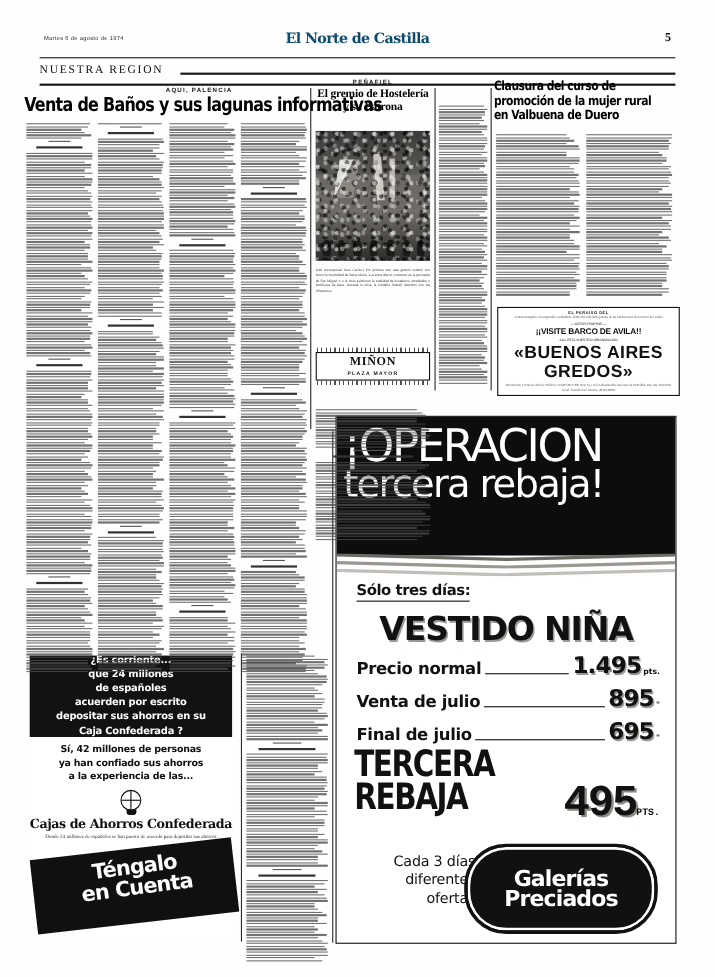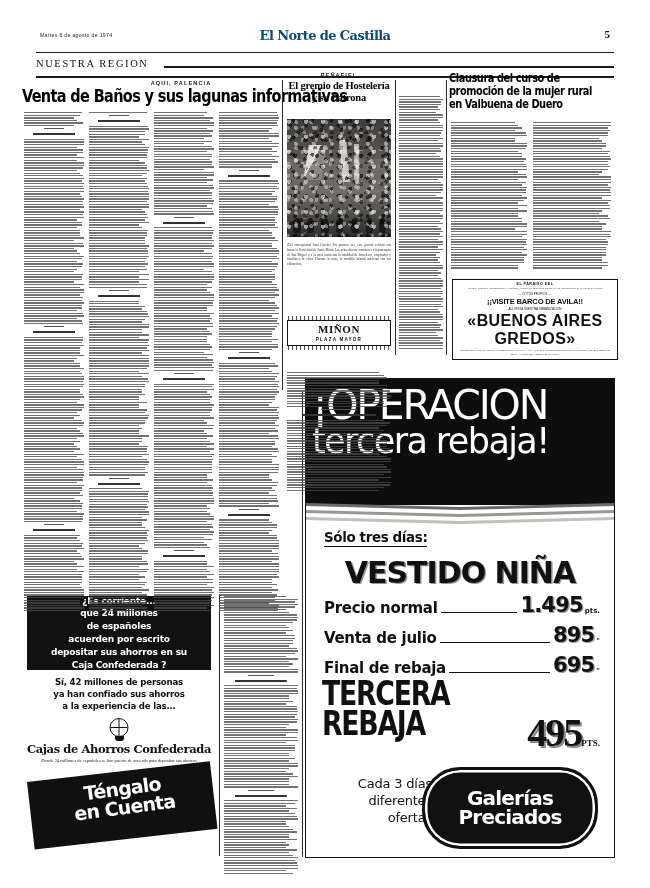--- a/index.html
+++ b/index.html
@@ -149,21 +149,21 @@
   .gp-val{font-family:"DejaVu Sans","Liberation Sans",sans-serif;font-weight:bold;
           font-size:21px;letter-spacing:-.8px;text-shadow:1.3px 1.3px 0 #9b9893;}
   .gp-unit{font-family:"DejaVu Sans","Liberation Sans",sans-serif;font-weight:bold;
            font-size:7px;margin-left:2px;align-self:flex-end;padding-bottom:2px;}
 
   .gp-terc{position:absolute;left:16px;top:300px;
      font-family:"DejaVu Sans Condensed","Liberation Sans",sans-serif;font-weight:bold;
      font-size:33px;line-height:.92;letter-spacing:-1.4px;
      transform:scaleX(.9);transform-origin:left top;}
   .gp-495{position:absolute;right:14px;top:330px;
-     font-family:Liberation Serif, serif;font-weight:bold;
+     font-family:Liberation Mono, monospace;font-weight:bold;
      font-size:40px;letter-spacing:-2px;text-shadow:2px 2px 0 #8d8a85;}
   .gp-495 span{font-size:9px;letter-spacing:0;text-shadow:none;vertical-align:baseline;}
 
   .gp-cada{position:absolute;left:22px;top:396px;width:104px;text-align:right;
      font-family:"DejaVu Sans","Liberation Sans",sans-serif;
      font-size:13px;line-height:1.32;letter-spacing:-.2px;}
   .gp-logo{position:absolute;right:16px;top:388px;width:170px;height:76px;
      border:3.5px solid #111;border-radius:38px;background:#111;
      display:flex;align-items:center;justify-content:center;
      box-shadow:inset 0 0 0 2.5px #fff;}
@@ -289,21 +289,21 @@
         <span class="gp-val">1.495</span>
         <span class="gp-unit">pts.</span>
       </div>
       <div class="gp-row">
         <span class="gp-lab">Venta de julio</span>
         <span class="gp-dots"></span>
         <span class="gp-val">895</span>
         <span class="gp-unit">"</span>
       </div>
       <div class="gp-row">
-        <span class="gp-lab">Final de rebaja</span>
+        <span class="gp-lab">Final de julio</span>
         <span class="gp-dots"></span>
         <span class="gp-val">695</span>
         <span class="gp-unit">"</span>
       </div>
     </div>
 
     <div class="gp-terc">
       <div>TERCERA</div>
       <div>REBAJA</div>
     </div>

